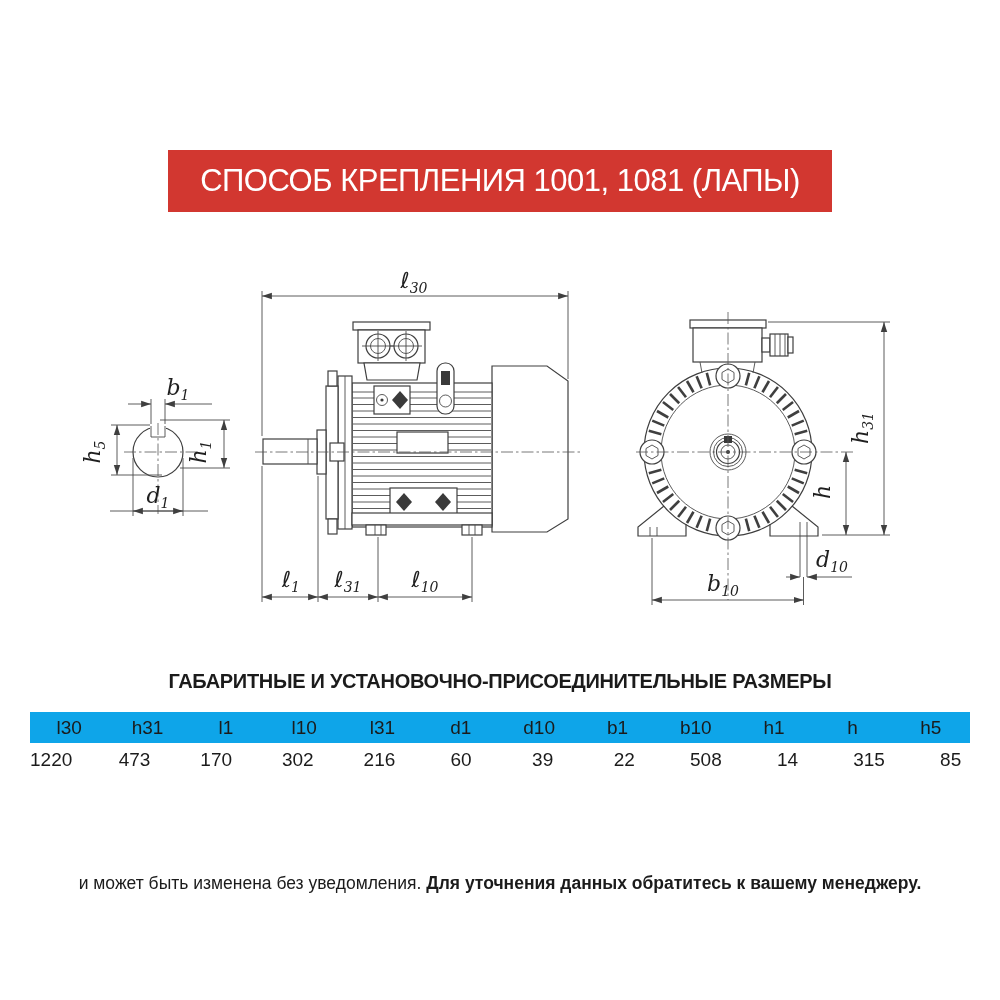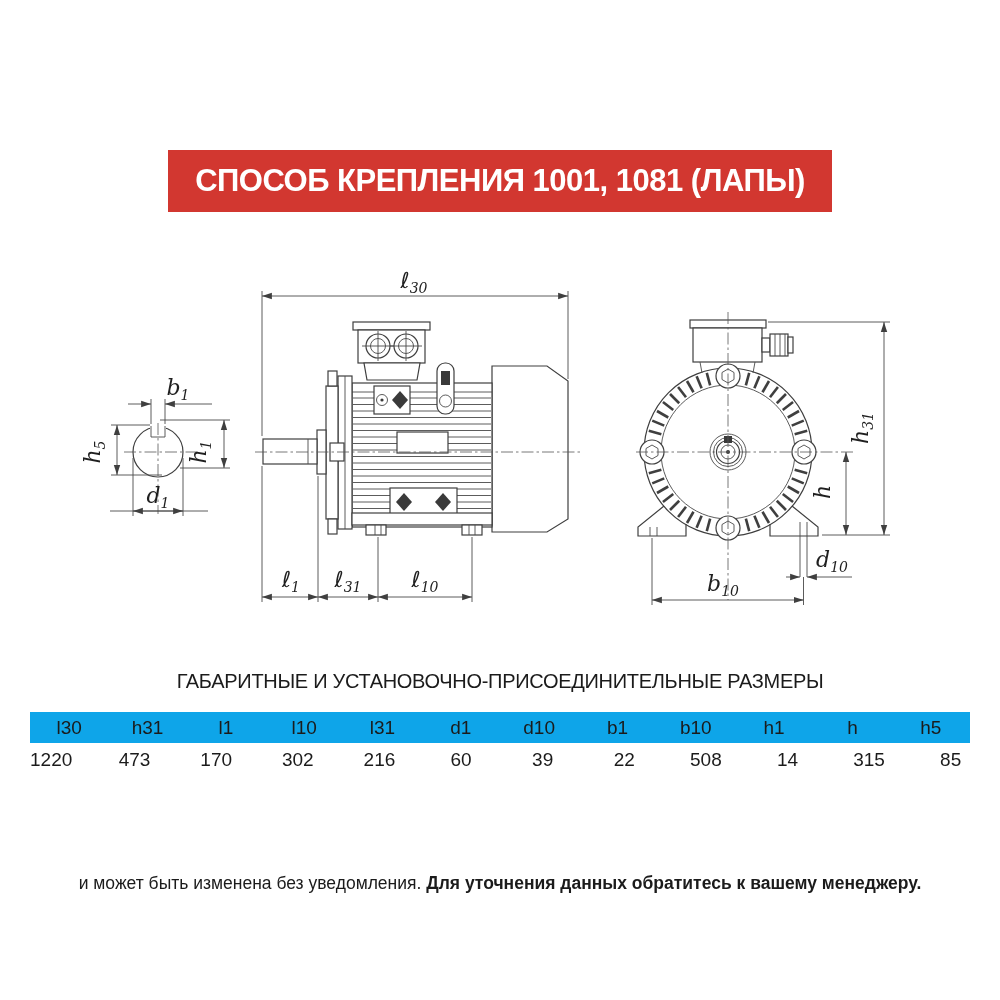--- a/index.html
+++ b/index.html
@@ -1,23 +1,23 @@
 <!DOCTYPE html>
 <html><head>
 <meta charset="utf-8">
 <style>
   html,body{margin:0;padding:0;background:#fff;}
   .page{position:relative;width:1000px;height:1000px;background:#fff;overflow:hidden;
         font-family:"Liberation Sans",sans-serif;color:#1b1b1b;}
   .banner{position:absolute;left:168px;top:150px;width:664px;height:62px;
           background:#d23730;display:flex;align-items:center;justify-content:center;}
-  .banner h1{margin:8px;color:#fff;font-size:31px;font-weight:bold;letter-spacing:-0.5px;white-space:nowrap;}
+  .banner h1{margin:8px;color:#fff;font-size:31px;font-weight:normal;letter-spacing:-0.5px;white-space:nowrap;}
   .drawing{position:absolute;left:0;top:255px;width:1000px;height:370px;}
   .tbl-title{position:absolute;left:0;top:670px;width:1000px;text-align:center;
-             font-size:20px;font-weight:normal;letter-spacing:-0.3px;}
+             font-size:20px;font-weight:bold;letter-spacing:-0.3px;}
   .dim-head,.dim-vals{position:absolute;left:30px;width:940px;display:flex;}
   .dim-head{top:712px;height:31px;background:#0ea5e9;}
   .dim-vals{top:746px;height:28px;gap:43px;}
   .dim-head>div,.dim-vals>div{flex:1;display:flex;align-items:center;justify-content:center;
              font-size:19px;}
   .footer{position:absolute;left:0;top:849px;width:1000px;text-align:center;
           font-size:17.5px;line-height:23px;}
   .footer b{font-weight:bold;}
   
   .ln{stroke:#3f3f3f;stroke-width:1.2;fill:none;}

